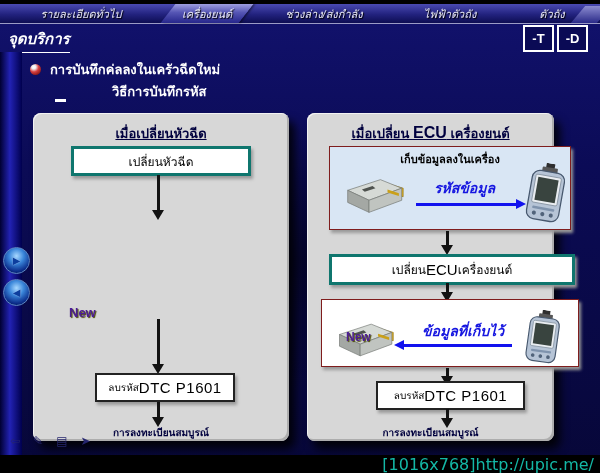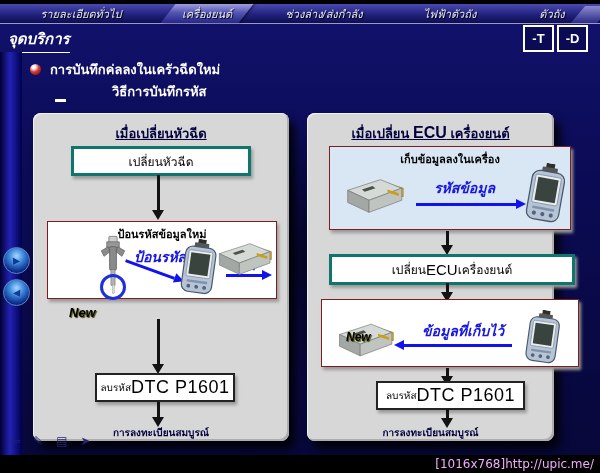--- a/index.html
+++ b/index.html
@@ -61,34 +61,34 @@
   .varrow{position:absolute;width:3px;background:#121212;}
   .varrow::after{content:'';position:absolute;bottom:-9px;left:-5px;width:0;height:0;
     border-top:10px solid #121212;border-left:6px solid transparent;border-right:6px solid transparent;}
   .harrow{position:absolute;height:0;border-top:3px solid #1212ee;}
   .harrow.to-right::after{content:'';position:absolute;right:-10px;top:-7px;width:0;height:0;
     border-left:10px solid #1212ee;border-top:5px solid transparent;border-bottom:5px solid transparent;}
   .harrow.to-left::before{content:'';position:absolute;left:-10px;top:-7px;width:0;height:0;
     border-right:10px solid #1212ee;border-top:5px solid transparent;border-bottom:5px solid transparent;}
   .flow-label{position:absolute;font-size:14px;font-style:italic;font-weight:bold;color:#1616e0;white-space:nowrap;}
   .blue-circle{position:absolute;width:20px;height:20px;border:3px solid #2030d8;border-radius:50%;}
-  .new-label{position:absolute;font-size:13px;font-style:italic;font-weight:bold;color:#000000;
+  .new-label{position:absolute;font-size:13px;font-weight:bold;color:#4c1d95;
     text-shadow:1px 1px 1px #4a4a00;}
   .new-on-ecu{font-size:12px;}
   .dtc-prefix{font-size:10px;}
-  .dtc-code{font-size:18px;letter-spacing:0.5px;}
+  .dtc-code{font-size:15px;letter-spacing:0.5px;}
   .complete-label{position:absolute;left:0;width:100%;text-align:center;
     font-size:10px;font-weight:bold;color:#00003e;}
   .dev{position:absolute;}
   
   .ctrl-icons{position:absolute;left:10px;top:434px;display:flex;gap:13px;}
   .ctrl-icons span{font-size:12px;color:#26266e;cursor:pointer;}
   .bottom-strip{position:absolute;left:0;top:455px;width:600px;height:18px;background:#000;
     display:flex;align-items:center;justify-content:flex-end;padding-right:6px;box-sizing:border-box;}
-  .watermark{color:#f0abfc;font-size:12px;font-family:"DejaVu Sans",sans-serif;margin-left:20px;}
+  .watermark{color:#14b8a6;font-size:16px;font-family:"DejaVu Sans",sans-serif;margin-left:20px;}
 </style>
 </head>
 <body>
 
 <svg width="0" height="0" style="position:absolute" aria-hidden="true">
   <defs>
     <symbol id="sym-tester" viewBox="0 0 50 70">
       <rect x="20" y="0" width="10" height="7" fill="#2e2e2e"></rect>
       <rect x="16" y="5" width="18" height="6" rx="1" fill="#565656"></rect>
       <rect x="6" y="10" width="38" height="57" rx="9" fill="#b6c4d6" stroke="#47586e" stroke-width="1.5"></rect>
@@ -167,37 +167,20 @@
 
   <div class="panel panel-left">
     <div class="panel-title">เมื่อเปลี่ยนหัวฉีด</div>
 
     <div class="fbox thick" style="left:38px;top:33px;width:174px;height:24px">
       <span>เปลี่ยนหัวฉีด</span>
     </div>
 
     <div class="varrow" style="left:124px;top:62px;height:36px"></div>
 
-    <div class="fbox thin" style="left:14px;top:108px;width:228px;height:76px">
-      <div class="step-title">ป้อนรหัสข้อมูลใหม่</div>
-      <svg class="dev" style="left:48px;top:13px;width:34px;height:62px">
-          <use href="#sym-injector"></use>
-        </svg>
-      <div class="blue-circle" style="left:52px;top:52px"></div>
-      <div class="flow-label" style="left:86px;top:24px">ป้อนรหัส</div>
-      <div class="harrow to-right" style="left:76px;top:46px;width:52px;transform:rotate(20deg)"></div>
-      <svg class="dev" style="left:130px;top:17px;width:42px;height:56px;transform:rotate(8deg)">
-          <use href="#sym-tester"></use>
-        </svg>
-      <div class="flow-label" style="left:184px;top:32px">เซ็ต</div>
-      <div class="harrow to-right" style="left:178px;top:52px;width:36px"></div>
-      <svg class="dev" style="left:166px;top:16px;width:60px;height:42px">
-          <use href="#sym-ecu"></use>
-        </svg>
-    </div>
 
     <div class="new-label" style="left:36px;top:192px">New</div>
 
     <div class="varrow" style="left:124px;top:206px;height:46px"></div>
 
     <div class="fbox" style="left:62px;top:260px;width:136px;height:25px;border:2px solid #222">
       <span class="dtc-prefix">ลบรหัส</span>
         <span class="dtc-code">DTC P1601</span>
     </div>
 

